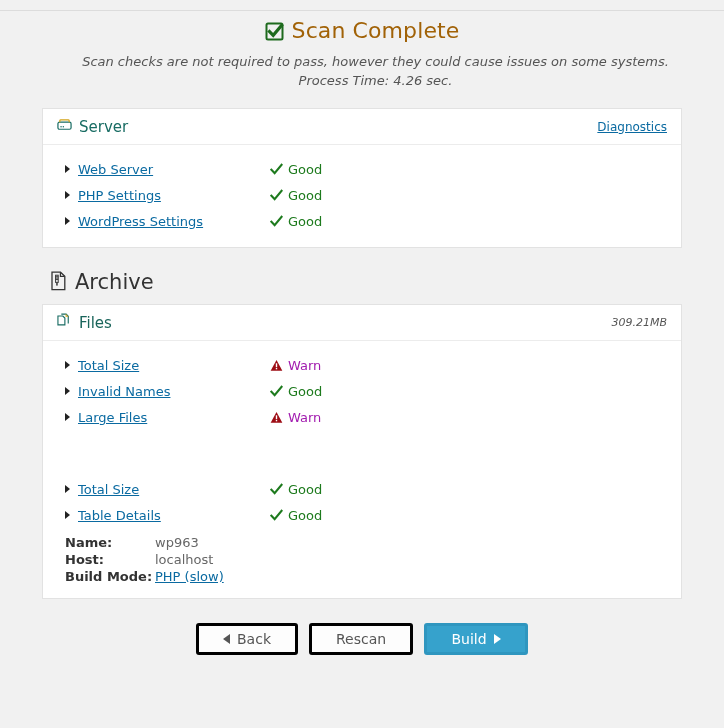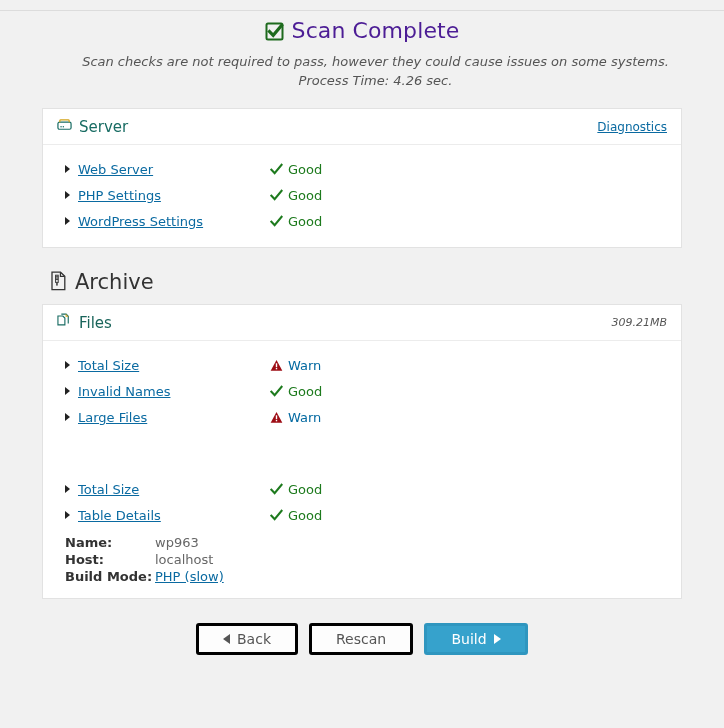--- a/index.html
+++ b/index.html
@@ -34,21 +34,21 @@
     font-size: 22px;
     color: #1a6b1a;
     font-weight: normal;
     line-height: 26px;
     display: flex;
     align-items: center;
     justify-content: center;
     gap: 7px;
   }
   .scan-title .title-text {
-    color: #4c1d95;
+    color: #a16207;
     letter-spacing: .1px;
   }
   .check-box-icon {
     display: inline-block;
     width: 20px;
     height: 20px;
     position: relative;
     flex: 0 0 auto;
   }
   .scan-sub {
@@ -128,21 +128,21 @@
     width: 192px;
     flex: 0 0 auto;
   }
   .status {
     display: flex;
     align-items: center;
     gap: 5px;
     font-size: 13px;
   }
   .status.good { color: #1d7a1d; }
-  .status.warn { color: #0369a1; }
+  .status.warn { color: #a21caf; }
   .tick {
     display: inline-block;
     width: 13px;
     height: 13px;
     position: relative;
     flex: 0 0 auto;
   }
   .warn-ico {
     display: inline-block;
     width: 13px;

